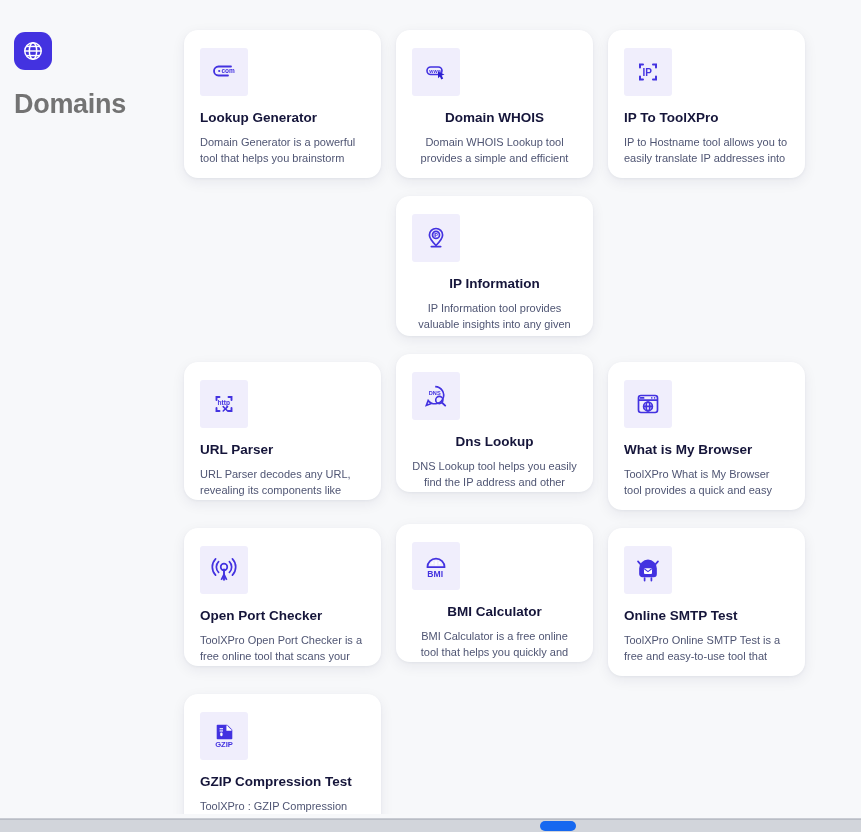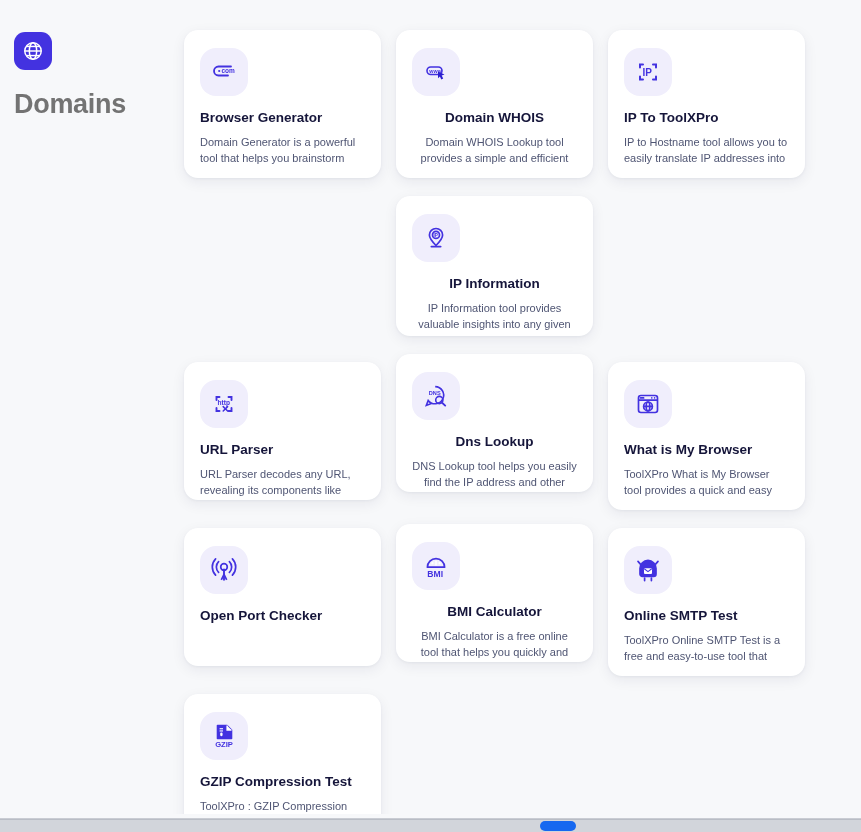--- a/index.html
+++ b/index.html
@@ -88,21 +88,21 @@
   .card.h140 { height: 140px; }
   .card.h138 { height: 138px; }
 
   .card.up10  { top: -8px; }
   .card.up6   { top: -4px; }
   .card.base  { top: 0px; }
 
   .card-icon {
     width: 48px;
     height: 48px;
-    border-radius: 16px;
+    border-radius: 3px;
     background: #f0eefc;
     display: flex;
     align-items: center;
     justify-content: center;
     margin-bottom: 14px;
   }
 
   .card-icon svg { display: block; }
 
   .card-title {
@@ -178,21 +178,21 @@
     <div class="grid-row">
 
       <div class="card col0 base h148">
         <div class="card-icon">
           <svg width="28" height="28" viewBox="0 0 28 28" fill="none" stroke="#4332e0" stroke-width="1.8">
             <path d="M21 8.5 H8.5 A4.5 4.5 0 0 0 8.5 17.5 H18" stroke-linecap="round"></path>
             <circle cx="9.2" cy="13" r="1.1" fill="#4332e0" stroke="none"></circle>
             <text x="11.5" y="15.4" font-family="Liberation Sans, sans-serif" font-size="6.5" font-weight="bold" fill="#4332e0" stroke="none">com</text>
           </svg>
         </div>
-        <div class="card-title">Browser Generator</div>
+        <div class="card-title">Lookup Generator</div>
         <div class="card-desc">Domain Generator is a powerful tool that helps you brainstorm and</div>
       </div>
 
       <div class="card col1 base h148">
         <div class="card-icon">
           <svg width="28" height="28" viewBox="0 0 28 28" fill="none" stroke="#4332e0" stroke-width="1.6">
             <rect x="5" y="9" width="15" height="7.5" rx="3.7"></rect>
             <text x="7.3" y="14.9" font-family="Liberation Sans, sans-serif" font-size="5.4" font-weight="bold" fill="#4332e0" stroke="none">www</text>
             <path d="M16 13.6 L22.5 16.6 L19.7 17.6 L21.2 20.6 L19.3 21.4 L17.9 18.4 L16 20.3 Z" fill="#2c1fd0" stroke="none"></path>
           </svg>
@@ -291,20 +291,21 @@
             <circle cx="14" cy="11" r="3.3"></circle>
             <path d="M8.6 5.6 A7.6 7.6 0 0 0 8.6 16.4" stroke-linecap="round"></path>
             <path d="M19.4 5.6 A7.6 7.6 0 0 1 19.4 16.4" stroke-linecap="round"></path>
             <path d="M5.6 2.9 A11.6 11.6 0 0 0 5.6 19.1" stroke-linecap="round"></path>
             <path d="M22.4 2.9 A11.6 11.6 0 0 1 22.4 19.1" stroke-linecap="round"></path>
             <path d="M14 13.4 L14 23.8" stroke-linecap="round" stroke-width="1.9"></path>
             <path d="M11.3 23.8 L14 18.4 L16.7 23.8" stroke-linejoin="round"></path>
           </svg>
         </div>
         <div class="card-title">Open Port Checker</div>
+        <div class="card-desc">ToolXPro Open Port Checker is a free online tool that scans your</div>
       </div>
 
       <div class="card col1 up6 h138">
         <div class="card-icon">
           <svg width="28" height="28" viewBox="0 0 28 28" fill="none" stroke="#4332e0" stroke-width="1.7">
             <path d="M5.4 15.2 A8.6 8.6 0 0 1 22.6 15.2 Z" stroke-linejoin="round"></path>
             <circle cx="10.4" cy="11.2" r="1.1" fill="#ffffff" stroke="none"></circle>
             <circle cx="17.6" cy="11.2" r="1.1" fill="#ffffff" stroke="none"></circle>
             <line x1="14" y1="9.2" x2="14" y2="13" stroke="#ffffff" stroke-width="1.4" stroke-linecap="round"></line>
             <text x="5.3" y="24.6" font-family="Liberation Sans, sans-serif" font-size="8.6" font-weight="bold" fill="#4332e0" stroke="none">BMI</text>

